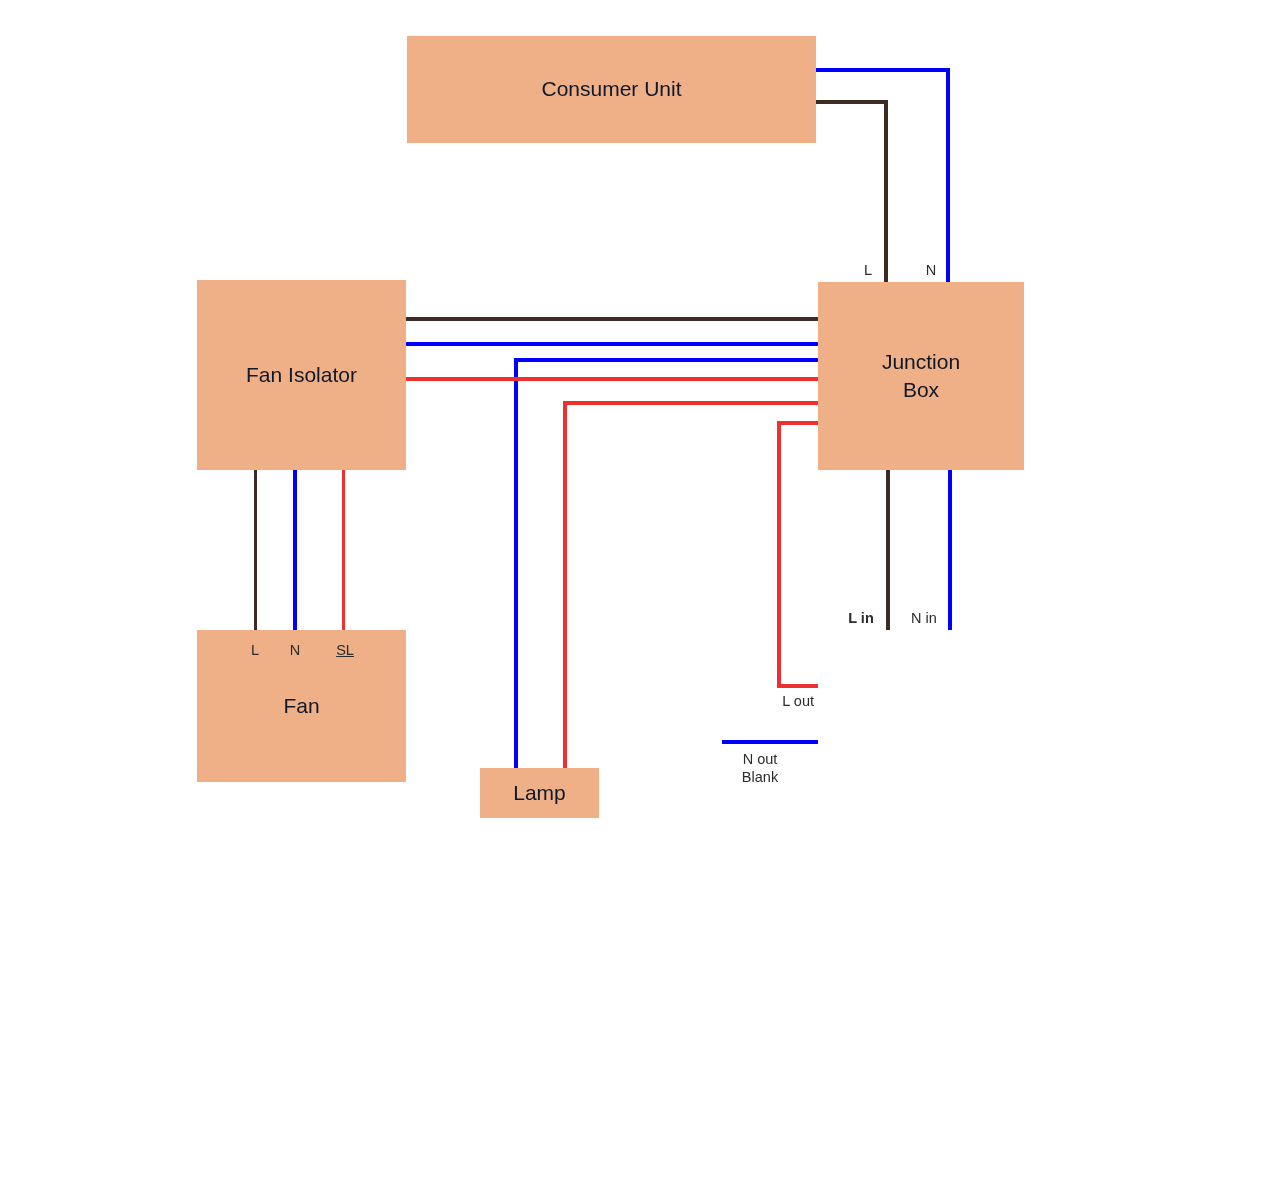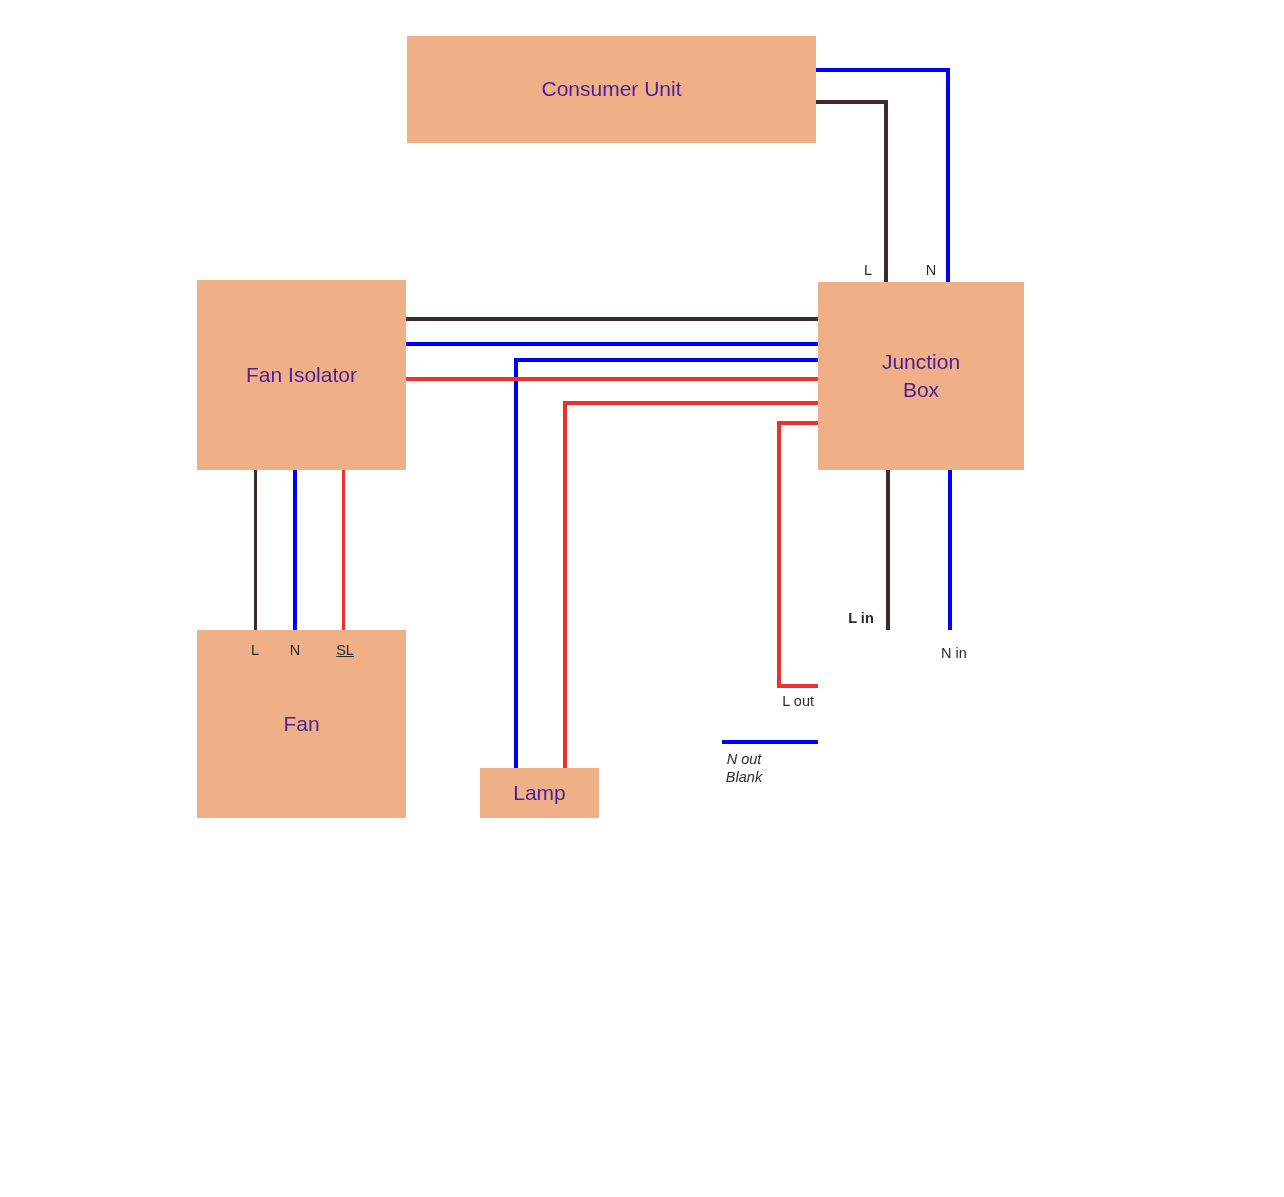--- a/index.html
+++ b/index.html
@@ -17,21 +17,21 @@
     background: #ffffff;
     overflow: hidden;
   }
   .box {
     position: absolute;
     background: #EFB087;
     display: flex;
     align-items: center;
     justify-content: center;
     text-align: center;
-    color: #4c1d95;
+    color: #0f172a;
     font-size: 21px;
     line-height: 1.35;
     box-sizing: border-box;
   }
   .box .box-label {
     display: block;
     white-space: pre-line;
     padding: 0 6px;
   }
   .wire {
@@ -92,41 +92,41 @@
 
   <div class="box" style="left:197px; top:280px; width:209px; height:190px;">
     <span class="box-label">Fan Isolator</span>
   </div>
 
   <div class="box" style="left:818px; top:282px; width:206px; height:188px;">
     <span class="box-label">Junction
 Box</span>
   </div>
 
-  <div class="box" style="left:197px; top:630px; width:209px; height:188px;">
+  <div class="box" style="left:197px; top:630px; width:209px; height:152px;">
     <span class="box-label">Fan</span>
   </div>
 
   <div class="box" style="left:480px; top:768px; width:119px; height:50px;align-items:center;">
     <span class="box-label">Lamp</span>
   </div>
 
 
   <div class="term" style="left:856px; top:261px; width:24px;">L</div>
 
   <div class="term" style="left:919px; top:261px; width:24px;">N</div>
 
   <div class="term" style="left:243px; top:641px; width:24px;">L</div>
 
   <div class="term" style="left:283px; top:641px; width:24px;">N</div>
 
   <div class="term" style="left:330px; top:641px; width:30px;text-decoration:underline;">SL</div>
 
   <div class="term" style="left:841px; top:609px; width:40px;font-weight:bold;">L in</div>
 
-  <div class="term" style="left:904px; top:644px; width:40px;margin-left:30px;">N in</div>
+  <div class="term" style="left:904px; top:609px; width:40px;">N in</div>
 
   <div class="term right-align" style="left:738px; top:692px; width:76px;">L out</div>
 
-  <div class="term" style="left:702px; top:750px; width:84px;font-style:italic;">N out
+  <div class="term" style="left:718px; top:750px; width:84px;">N out
 Blank</div>
 
 </div>
 
 </body></html>

